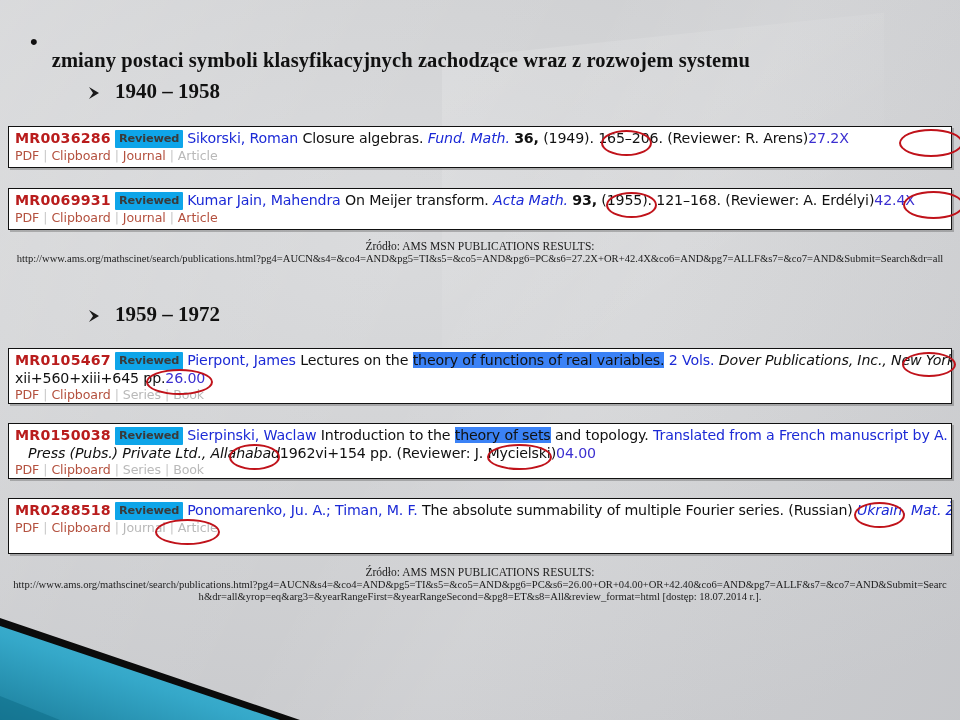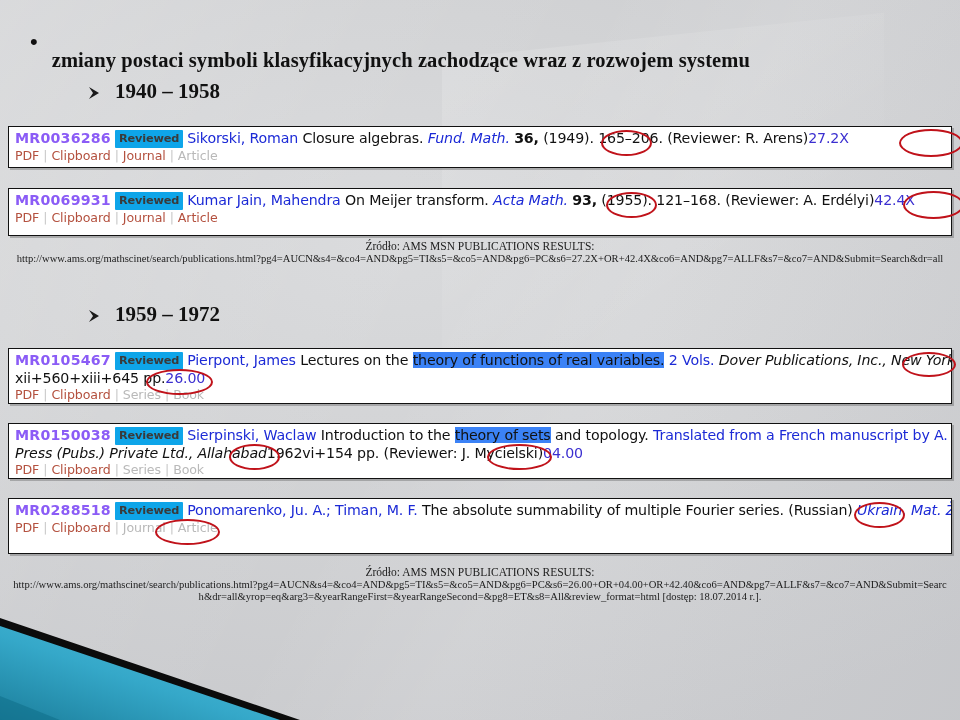--- a/index.html
+++ b/index.html
@@ -45,21 +45,21 @@
     border:1.6px solid #111;
     box-shadow:2px 2px 0 rgba(60,60,60,.30);
     padding:3px 6px 1px 6px;
     box-sizing:border-box;
     overflow:hidden;
   }
   .rline{
     font-family:"DejaVu Sans","Liberation Sans",sans-serif;
     font-size:14.2px;line-height:17.5px;color:#111;white-space:nowrap;letter-spacing:-0.15px;
   }
-  .mrid{color:#8b5cf6;font-weight:bold;letter-spacing:.2px;}
+  .mrid{color:#b91c1c;font-weight:bold;letter-spacing:.2px;}
   .badge{
     display:inline-block;background:#0ea5e9;color:#3a3a3a;
     font-size:11.3px;font-weight:bold;padding:0 4px;border-radius:1px;
     vertical-align:1px;margin:0 4px;
   }
   .author{color:#1c2ad6;}
   .plain{color:#111;}
   .ital{font-style:italic;}
   .bold{font-weight:bold;}
   .jrnl{color:#1c2ad6;font-style:italic;}
@@ -132,21 +132,21 @@
       <span class="plain">165–206.</span>
       <span class="plain">(Reviewer: R. Arens)</span><span class="mscblue">27.2X</span>
     </div>
     <div class="toolbar">
       <span class="tb-on">PDF</span><span class="tb-sep">|</span><span class="tb-on">Clipboard</span><span class="tb-sep">|</span><span class="tb-on">Journal</span><span class="tb-sep">|</span><span class="tb-off">Article</span>
     </div>
   </div>
   <div class="ellipse" style="left:601px;top:130px;width:47px;height:22px;"></div>
   <div class="ellipse" style="left:899px;top:129px;width:60px;height:24px;"></div>
 
-  <div class="result-box" style="top:188px;height:48px;">
+  <div class="result-box" style="top:188px;height:42px;">
     <div class="rline">
       <span class="mrid">MR0069931</span><span class="badge">Reviewed</span><span class="author">Kumar Jain, Mahendra</span>
       <span class="plain">On Meijer transform.</span>
       <span class="jrnl">Acta Math.</span>
       <span class="bold">93,</span>
       <span class="plain">(1955).</span>
       <span class="plain">121–168.</span>
       <span class="plain">(Reviewer: A. Erdélyi)</span><span class="mscblue">42.4X</span>
     </div>
     <div class="toolbar">
@@ -194,21 +194,21 @@
       <span class="blue">Translated from a French manuscript by A. Sharma</span>
       
     </div>
     <div class="rline">
       <span class="ital" style="visibility:hidden">Press (Pubs.) Private Ltd., Allahabad</span>
     </div>
     <div class="toolbar">
       <span class="tb-on">PDF</span><span class="tb-sep">|</span><span class="tb-on">Clipboard</span><span class="tb-sep">|</span><span class="tb-off">Series</span><span class="tb-sep">|</span><span class="tb-off">Book</span>
     </div>
 
-    <div class="rline" style="position:absolute;left:6px;top:21px;">
+    <div class="rline" style="position:absolute;left:19px;top:21px;">
       <span class="ital">Press (Pubs.) Private Ltd., Allahabad</span><span class="plain">1962</span><span class="plain">vi+154 pp.</span>
       <span class="plain">(Reviewer: J. Mycielski)</span><span class="mscblue">04.00</span>
     </div>
   </div>
   <div class="ellipse" style="left:229px;top:444px;width:47px;height:22px;"></div>
   <div class="ellipse" style="left:487px;top:444px;width:61px;height:22px;"></div>
 
   <div class="result-box" style="top:498px;height:56px;">
     <div class="rline">
       <span class="mrid">MR0288518</span><span class="badge">Reviewed</span><span class="author">Ponomarenko, Ju. A.; Timan, M. F.</span>

